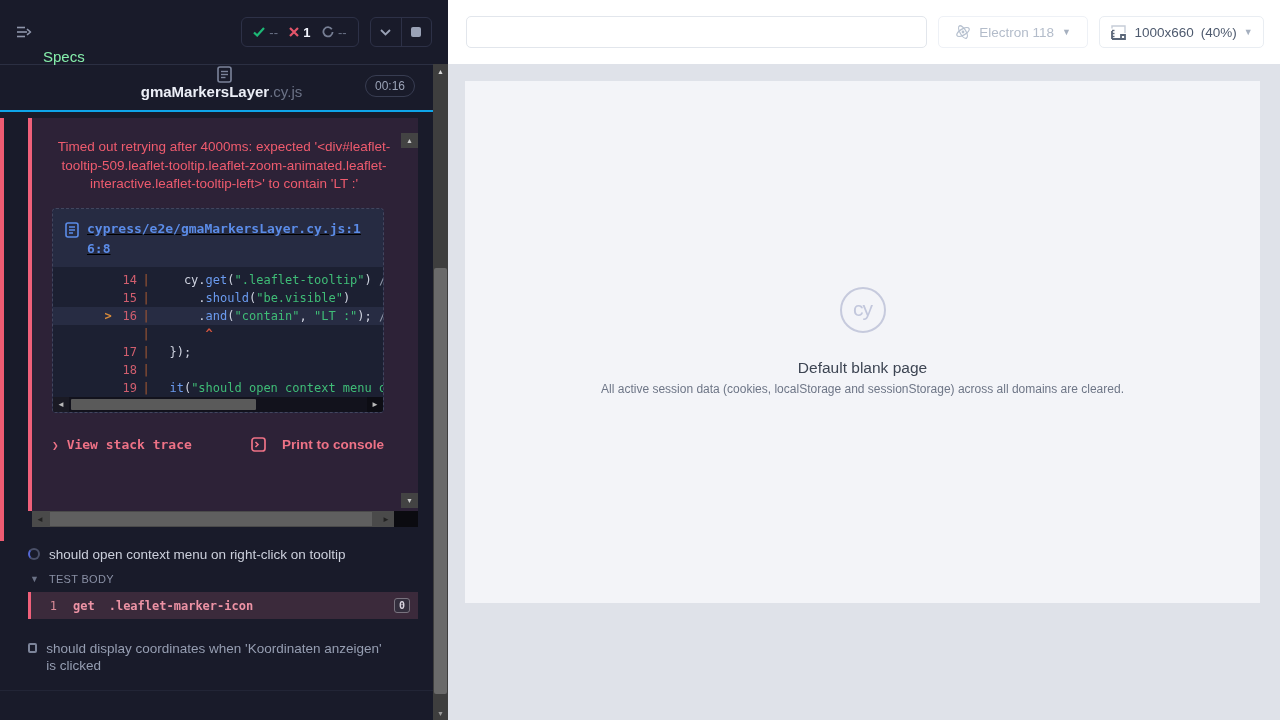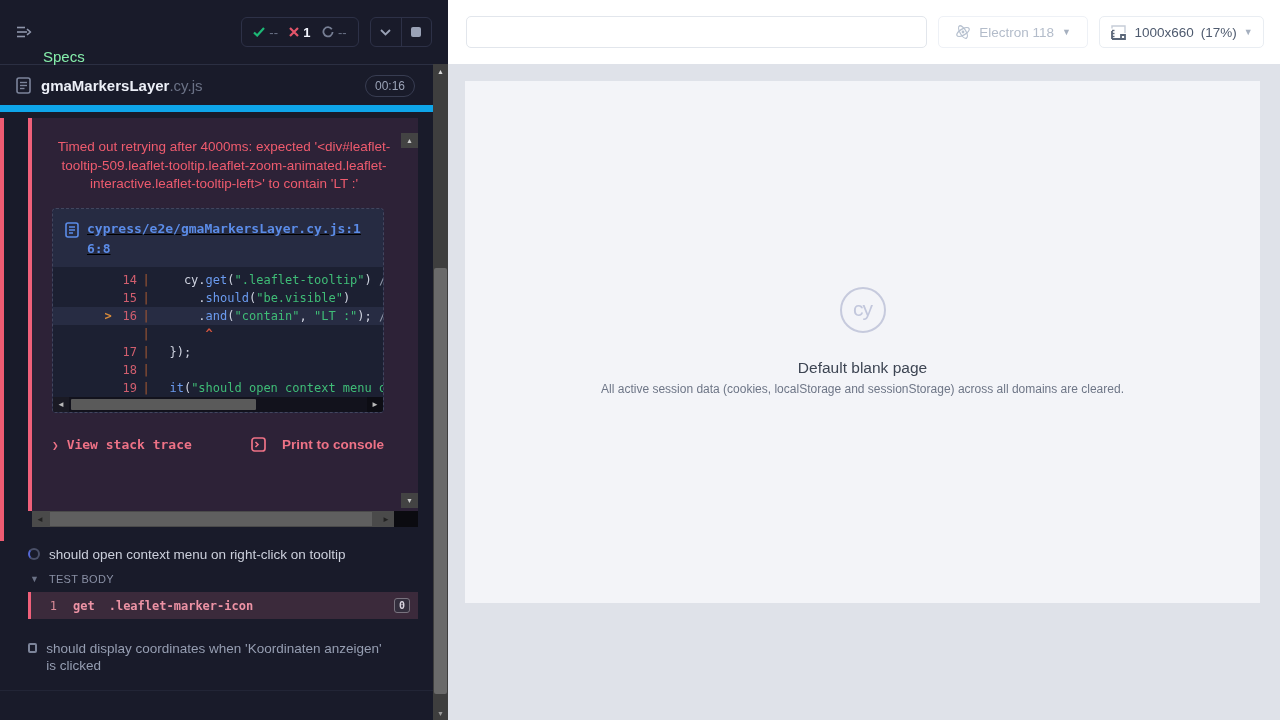--- a/index.html
+++ b/index.html
@@ -14,21 +14,21 @@
   .specs-label { color:#86efac; font-size:15px;margin-top:48px; }
   .stats-box { position:absolute; left:241px; top:17px; width:118px; height:30px; border:1px solid #2d3147; border-radius:6px; display:flex; align-items:center; justify-content:space-evenly; }
   .stat { display:flex; align-items:center; gap:4px; font-size:13px; }
   .stat .num { color:#6b7286; }
   .stat .num.failed { color:#f3f6ff; font-weight:bold; }
   .ctrl-box { position:absolute; left:370px; top:17px; width:62px; height:30px; border:1px solid #2d3147; border-radius:6px; display:flex; }
   .ctrl-half { flex:1; display:flex; align-items:center; justify-content:center; cursor:pointer; }
   .ctrl-half:first-child { border-right:1px solid #2d3147; }
   .stop-square { width:10px; height:10px; background:#9aa2b6; border-radius:2px; }
 
-  .spec-row { position:absolute; left:0; top:66px; width:433px; height:46px; border-bottom:7px solid #0ea5e9; display:flex; align-items:center; }
+  .spec-row { position:absolute; left:0; top:66px; width:433px; height:46px; border-bottom:2px solid #0ea5e9; display:flex; align-items:center;flex-direction:column; }
   .spec-name { margin-left:10px; font-size:15px; color:#eceff7; font-weight:bold; }
   .spec-ext { color:#6b7286; font-weight:normal; }
   .spec-duration { position:absolute; right:18px; top:9px; border:1px solid #383d52; border-radius:11px; padding:3px 9px; color:#9aa2b6; font-size:12px; }
 
   
   .attempt-bar { position:absolute; left:0; top:118px; width:4px; height:423px; background:#ee5b72; }
 
   
   .error-box { position:absolute; left:28px; top:118px; width:390px; height:393px; background:#2d2237; border-left:4px solid #f0607a; padding:20px 24px 0 20px; overflow:hidden; }
   .error-msg { color:#ef5b6e; font-size:13.5px; line-height:18.5px; width:344px; overflow-wrap:anywhere;text-align:center; }
@@ -290,21 +290,21 @@
       <span>
         <svg width="17" height="15" viewBox="0 0 17 15">
             <path d="M2 14 L2 6 M2 14 L15 14 L15 10 L11 10 L11 14" fill="none" stroke="#5a6678" stroke-width="1.8"></path>
             <line x1="2" y1="8.5" x2="4.5" y2="8.5" stroke="#5a6678" stroke-width="1.4"></line>
             <line x1="2" y1="11.5" x2="4.5" y2="11.5" stroke="#5a6678" stroke-width="1.4"></line>
             <line x1="2" y1="5.5" x2="4.5" y2="5.5" stroke="#5a6678" stroke-width="1.4"></line>
             <path d="M2 3.5 L2 1 L15 1 L15 8" fill="none" stroke="#c6cdd8" stroke-width="1.4"></path>
           </svg>
       </span>
       <span>1000x660</span>
-      <span>(17%)</span>
+      <span>(40%)</span>
       <span class="vp-chev">▼</span>
     </div>
   </div>
 
   <div class="stage">
     <div class="iframe-page">
       <div class="blank-wrap">
         <div class="cy-logo">cy</div>
         <div class="blank-title">Default blank page</div>
         <div class="blank-line">All active session data (cookies, localStorage and sessionStorage) across all domains are cleared.</div>

